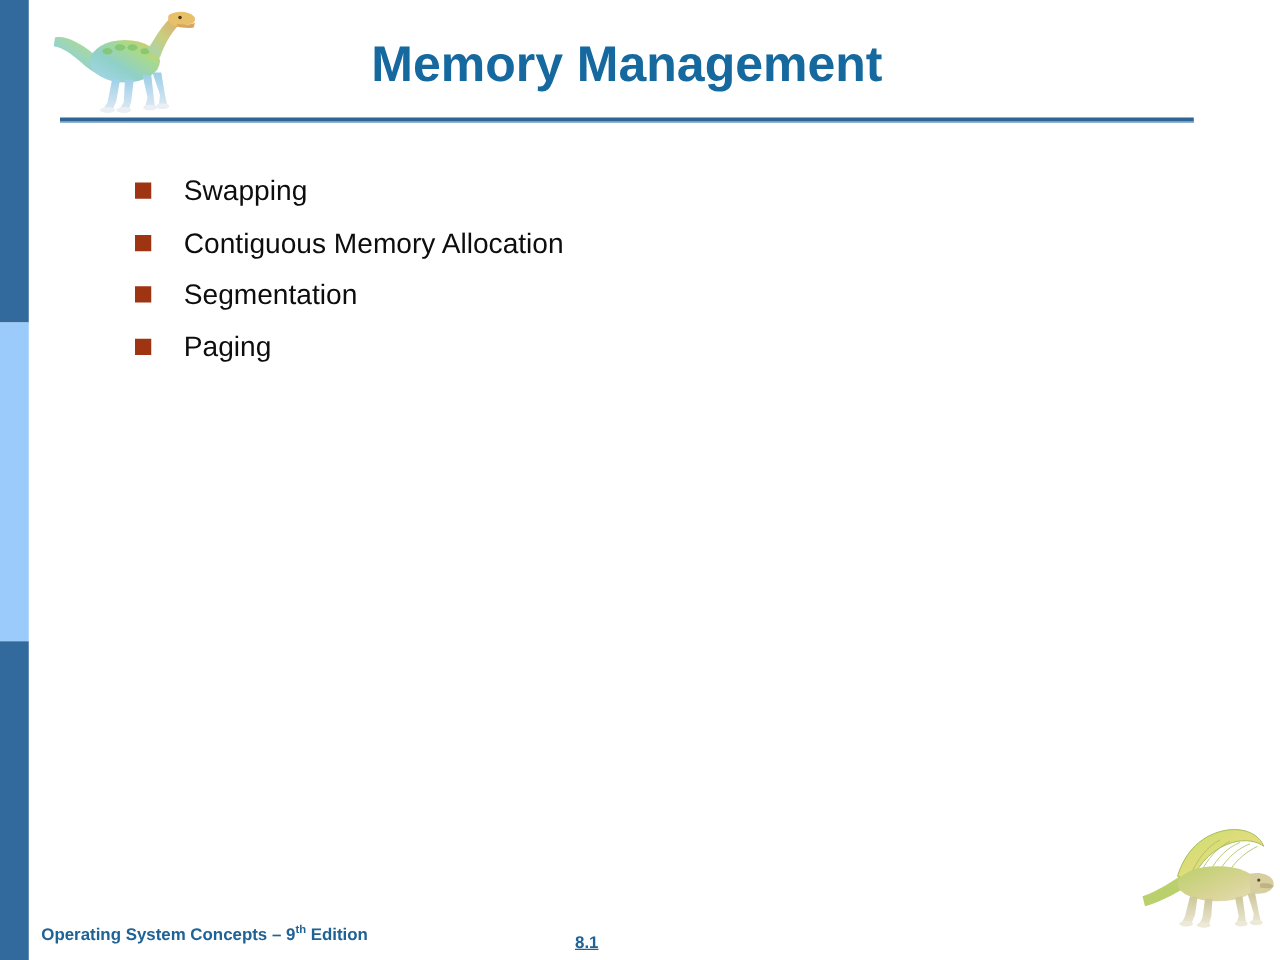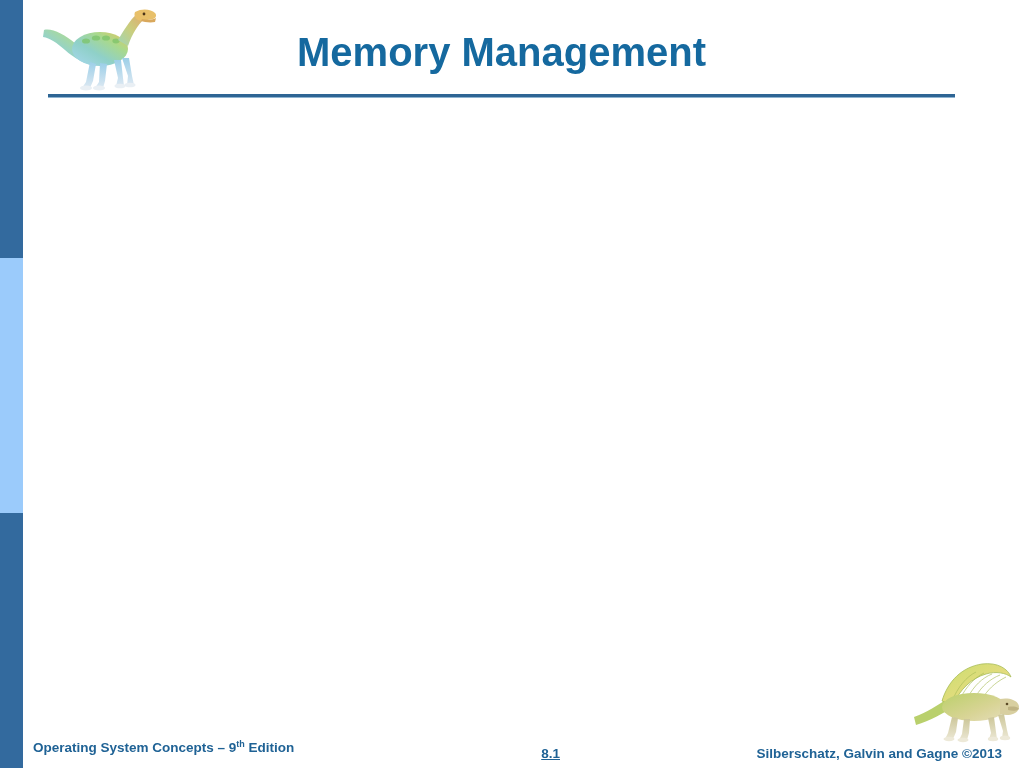--- a/index.html
+++ b/index.html
@@ -130,21 +130,21 @@
   .footer-left sup {
     font-size: 9px;
     vertical-align: super;
     line-height: 0;
   }
   .footer-page {
     position: absolute;
     left: 460px;
     top: 746px;
     width: 100px;
-    text-align: right;
+    text-align: left;
     color: #1F6295;
     font-size: 13.5px;
     font-weight: bold;
     text-decoration: underline;
   }
   .footer-right {
     position: absolute;
     right: 22px;
     top: 746px;
     color: #1F6295;
@@ -213,20 +213,43 @@
         <ellipse cx="61" cy="86" rx="6" ry="2.4"></ellipse>
         <ellipse cx="82" cy="84" rx="5.5" ry="2.3"></ellipse>
         <ellipse cx="92" cy="83" rx="5.5" ry="2.3"></ellipse>
       </g>
     </svg>
   </div>
 
   <div class="title">Memory Management</div>
   <div class="title-rule"></div>
 
+  <div class="bullets">
+
+    <div class="bullet-row">
+      <span class="bullet-marker"></span>
+      <span class="bullet-text">Swapping</span>
+    </div>
+
+    <div class="bullet-row">
+      <span class="bullet-marker"></span>
+      <span class="bullet-text">Contiguous Memory Allocation</span>
+    </div>
+
+    <div class="bullet-row">
+      <span class="bullet-marker"></span>
+      <span class="bullet-text">Segmentation</span>
+    </div>
+
+    <div class="bullet-row">
+      <span class="bullet-marker"></span>
+      <span class="bullet-text">Paging</span>
+    </div>
+
+  </div>
 
   <div class="mascot-bottom">
     <svg viewBox="0 0 110 88" width="110" height="88" aria-hidden="true">
       <defs>
         <linearGradient id="sailGrad" x1="0" y1="0" x2="1" y2="1">
           <stop offset="0%" stop-color="#C9DE6E"></stop>
           <stop offset="55%" stop-color="#E3DC7E"></stop>
           <stop offset="100%" stop-color="#EBE3A2"></stop>
         </linearGradient>
         <linearGradient id="dimBody" x1="0" y1="0" x2="1" y2="1">
@@ -268,15 +291,14 @@
         <ellipse cx="81" cy="84" rx="5.2" ry="2.2"></ellipse>
         <ellipse cx="93" cy="83" rx="5.2" ry="2.2"></ellipse>
       </g>
     </svg>
   </div>
 
   <div class="footer-left"><span>Operating System Concepts – 9</span><sup>th</sup><span> Edition</span></div>
 
   <div class="footer-page">8.1</div>
 
-  <div class="footer-right">Silberschatz, Galvin and Gagne ©2013</div>
 
 </div>
 
 </body></html>

